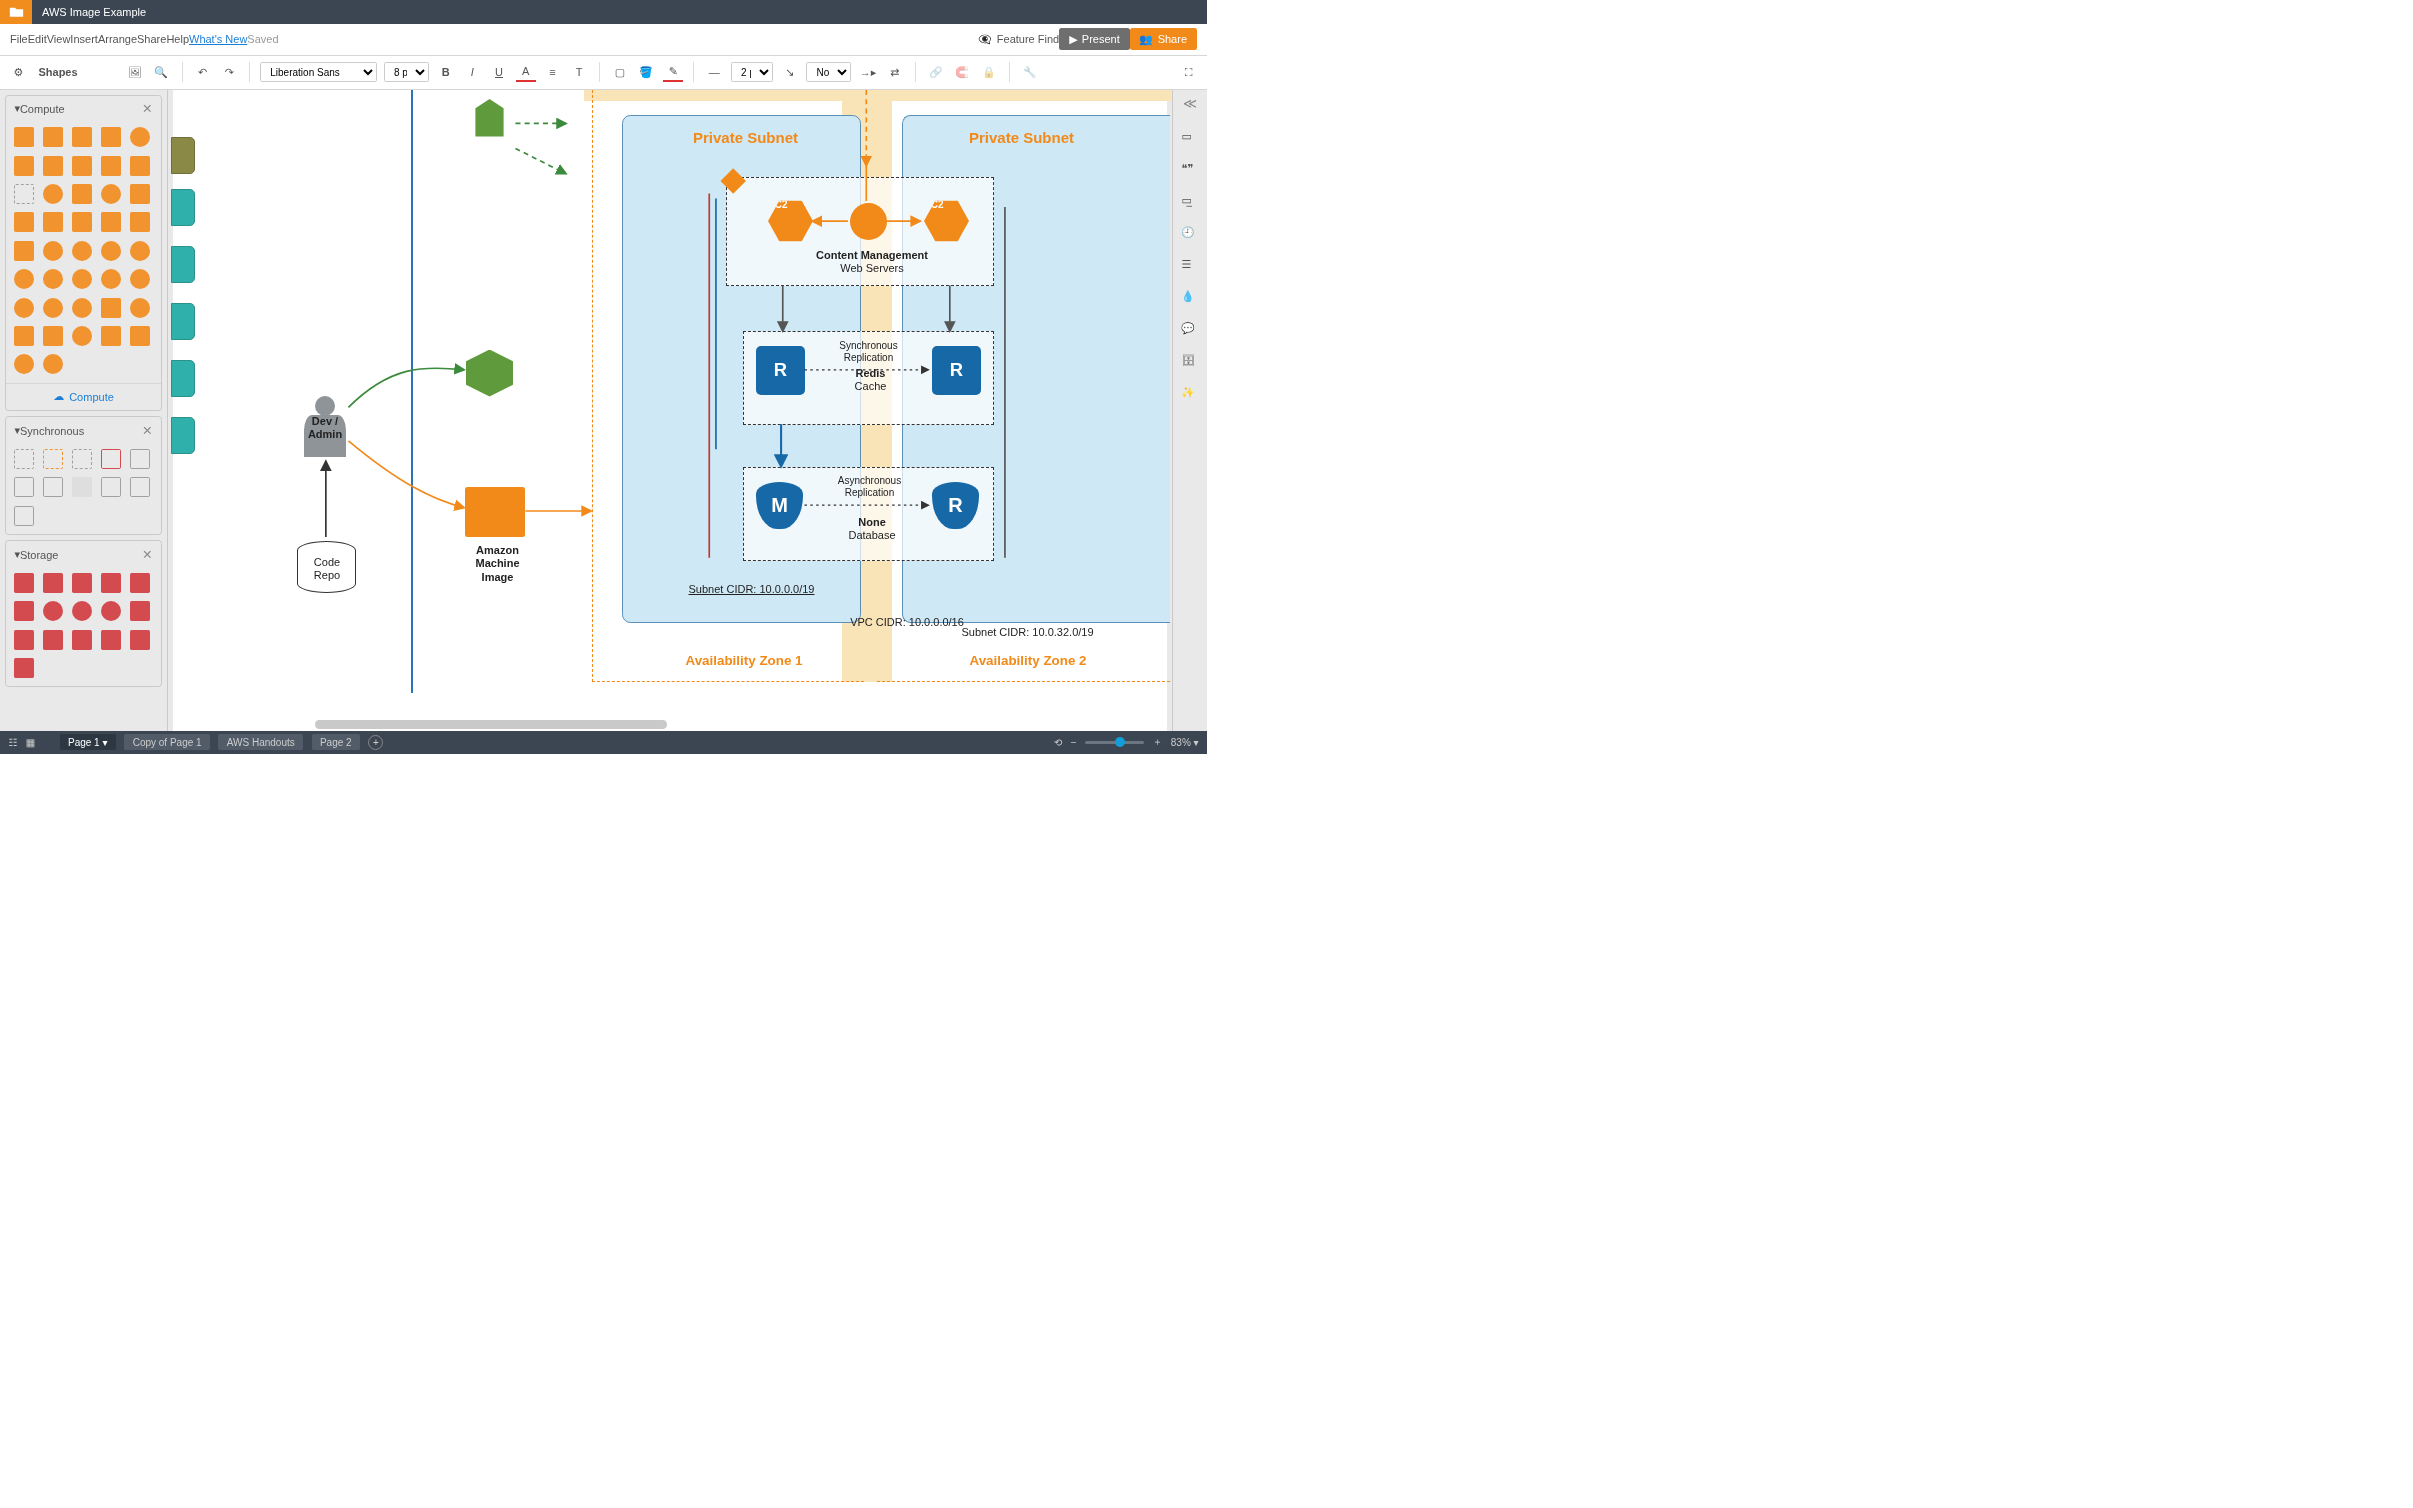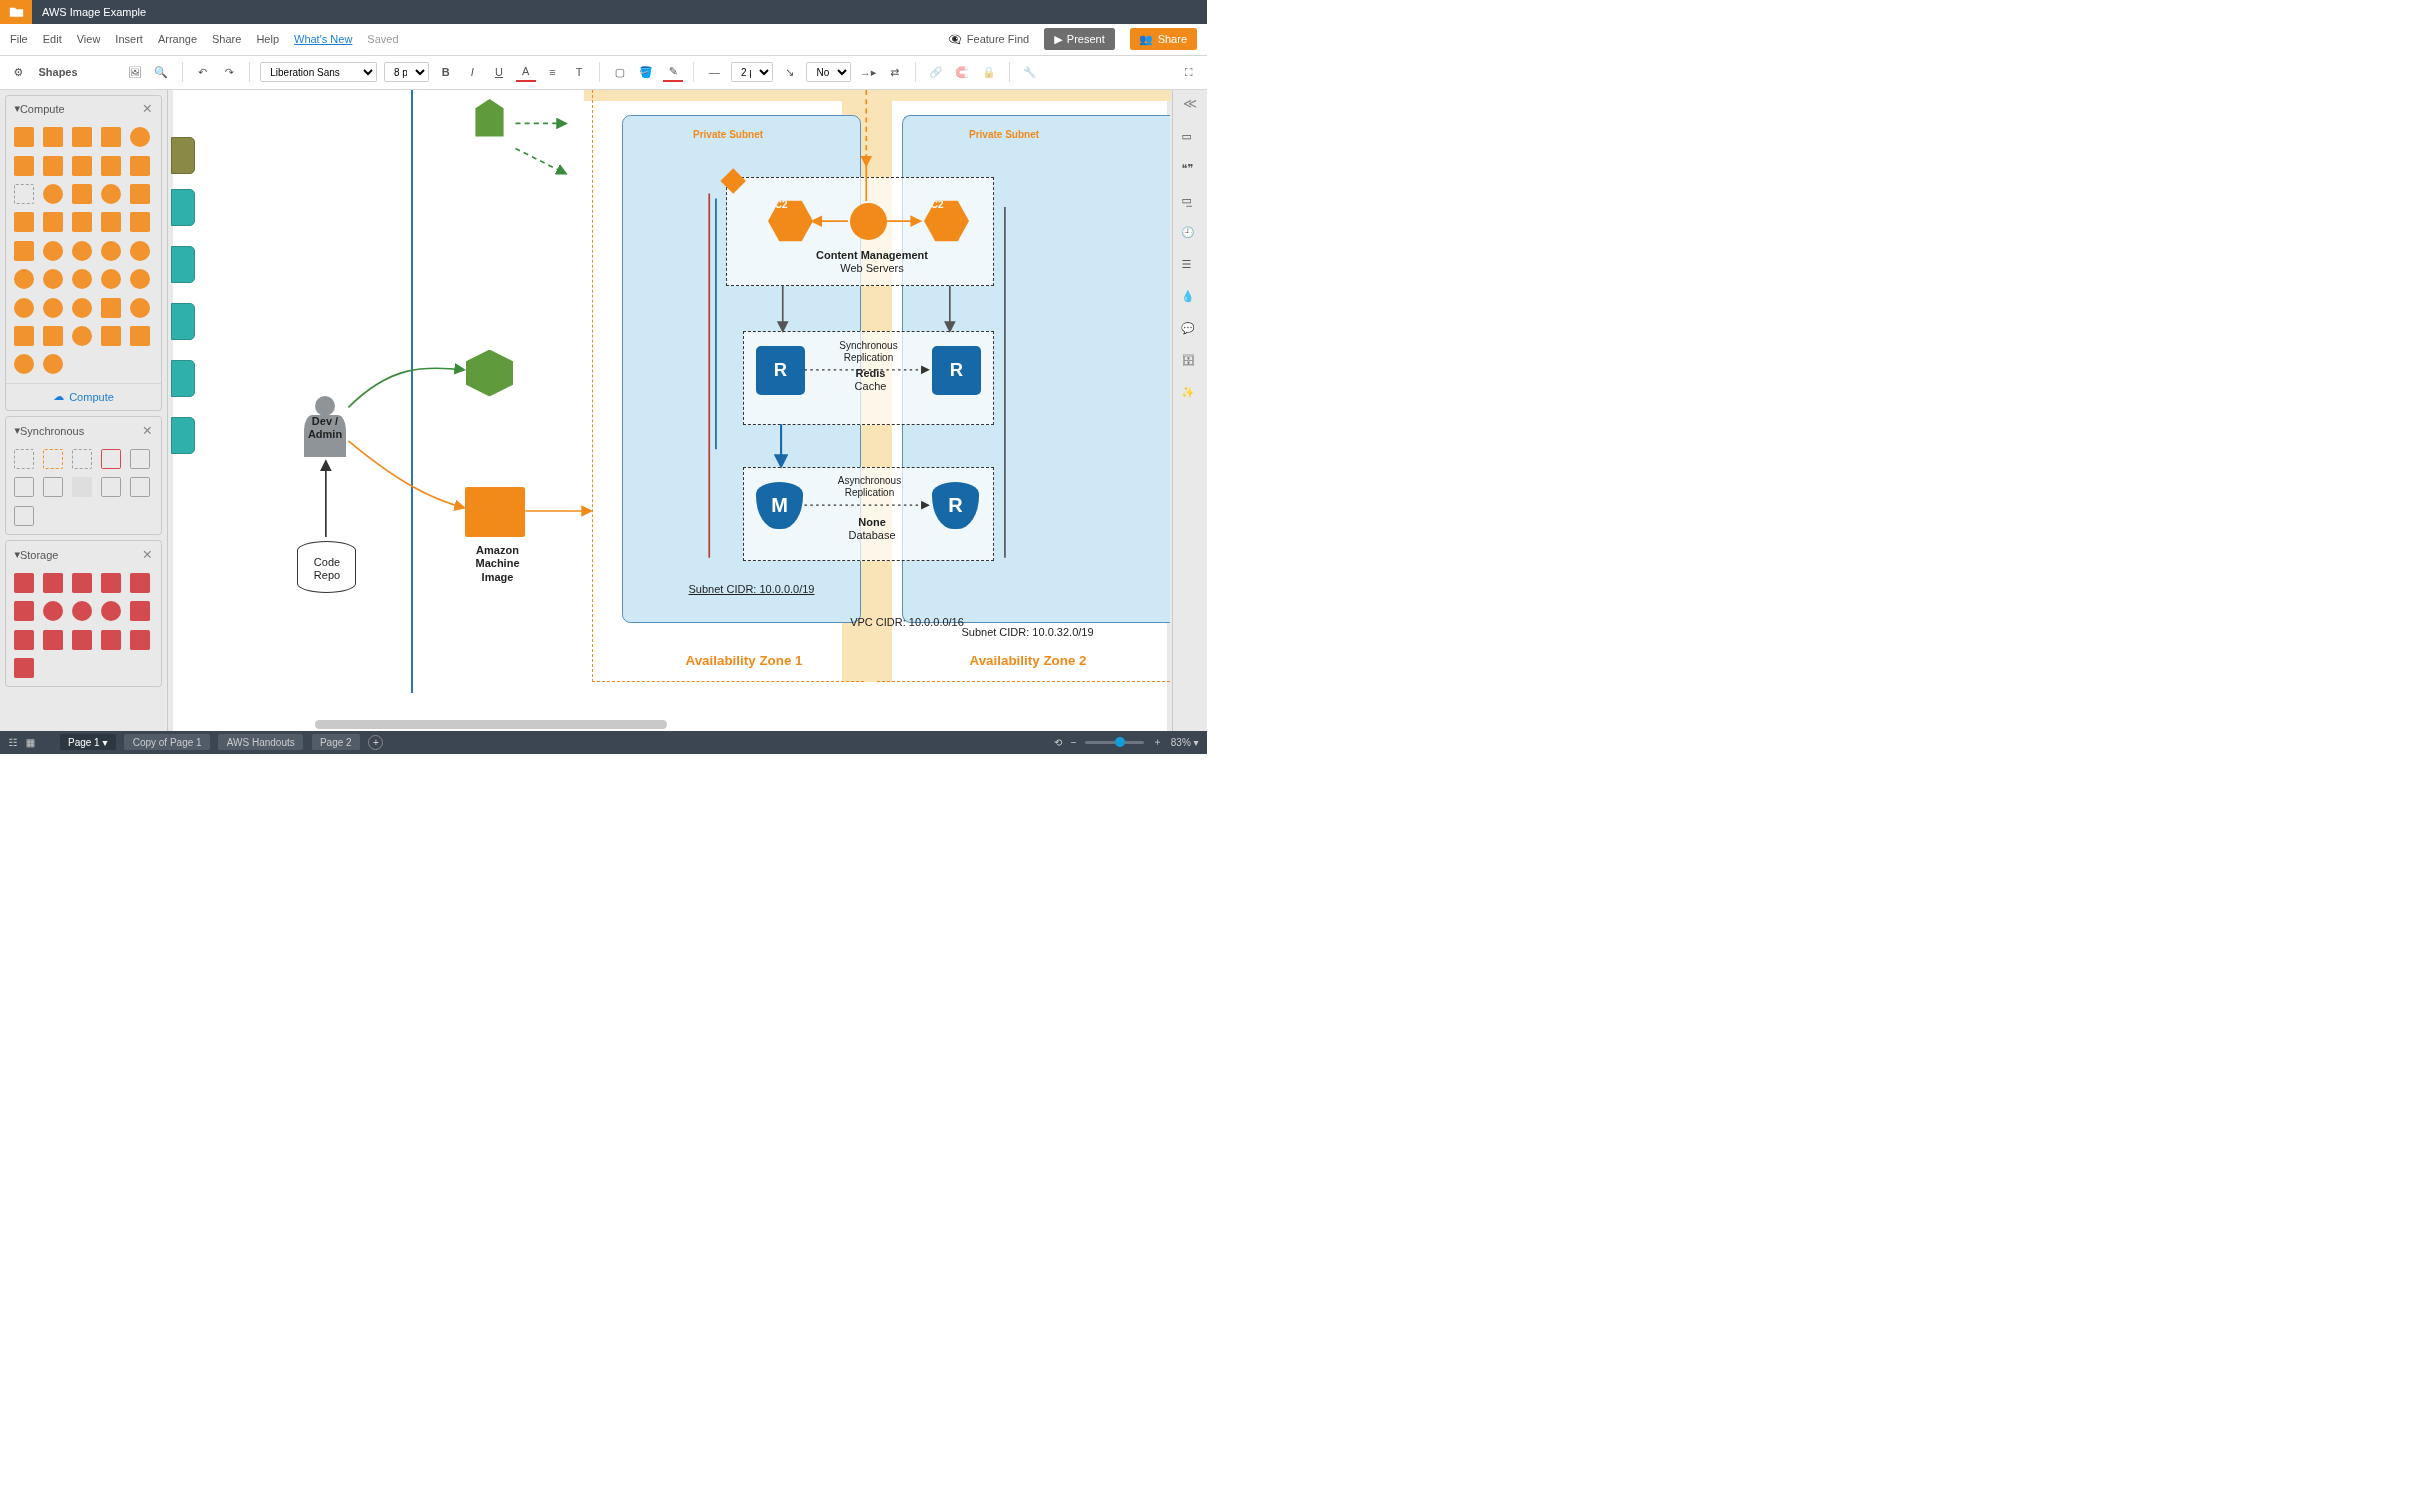--- a/index.html
+++ b/index.html
@@ -4,21 +4,21 @@
 <style>
 * { box-sizing: border-box; margin: 0; padding: 0; }
 body { font-family: "Helvetica Neue", Arial, sans-serif; font-size: 11px; color: #333; background: #fff; overflow: hidden; width: 1207px; height: 754px; }
 
 
 .topbar { height: 23.5px; background: #3b4652; color: #fff; display: flex; align-items: center; padding: 0 0; }
 .topbar .logo { width: 32px; height: 23.5px; background: #f08d1d; display: flex; align-items: center; justify-content: center; }
 .topbar .title { margin-left: 10px; font-size: 11px; }
 
 
-.menubar { height: 32px; background: #fff; border-bottom: 0.8px solid #d6d6d6; display: flex; align-items: center; padding: 0 10px; gap: 15px; }
+.menubar { height: 32px; background: #fff; border-bottom: 0.8px solid #d6d6d6; display: flex; align-items: center; padding: 0 10px; }
 .menubar .menu-item { cursor: pointer; color: #555; }
 .menubar .menu-item.link { color: #1b7fd6; text-decoration: underline; }
 .menubar .spacer { flex: 1; }
 .menubar .feature-find { display: flex; align-items: center; gap: 5px; color: #555; }
 .menubar .btn { padding: 4.2px 10px; border-radius: 2.5px; color: #fff; font-size: 11px; display: flex; align-items: center; gap: 4.2px; }
 .menubar .btn.present { background: #6e6e6e; }
 .menubar .btn.share { background: #f28a1a; }
 
 
 .toolbar { height: 34px; background: #fff; border-bottom: 0.8px solid #d6d6d6; display: flex; align-items: center; padding: 0 8.4px; gap: 6.7px; }
@@ -59,21 +59,21 @@
 .bottombar .page-tab.active { background: #2d3741; color: #fff; margin-left: 16px; }
 .bottombar .add-page { width: 15px; height: 15px; border: 0.8px solid #888; border-radius: 50%; display: flex; align-items: center; justify-content: center; font-size: 10px; }
 .bottombar .spacer { flex: 1; }
 .bottombar .zoom-slider { width: 59px; height: 3.4px; background: #6b7680; border-radius: 1.7px; position: relative; }
 .bottombar .zoom-slider::after { content: ""; position: absolute; left: 50%; top: -3.4px; width: 10px; height: 10px; background: #129ed9; border-radius: 50%; }
 
 
 .diagram { position: absolute; inset: 0; }
 .az-box { position: absolute; border: 1.7px dashed #f28a1a; }
 .subnet-box { position: absolute; background: #cfe8f6; border: 1.3px solid #5a90b8; border-radius: 8.4px; }
-.subnet-label { position: absolute; color: #f28a1a; font-weight: 700; font-size: 10px; }
+.subnet-label { position: absolute; color: #f28a1a; font-weight: 700; font-size: 15px; }
 .vpc-box { position: absolute; background: #f9e4b7; border: none; }
 .dashed-box { position: absolute; border: 1.7px dashed #333; background: rgba(255,255,255,0.7); }
 .node-label { position: absolute; text-align: center; color: #222; font-size: 11px; line-height: 1.25; }
 .node-label b { font-weight: 700; }
 .icon-box { position: absolute; display: flex; align-items: center; justify-content: center; }
 .ec2 { width: 45px; height: 45px; background: #f28a1a; clip-path: polygon(25% 5%, 75% 5%, 100% 50%, 75% 95%, 25% 95%, 0 50%); color: #fff; font-weight: 700; font-size: 10px; }
 .redis-sq { width: 49px; height: 49px; background: #1668a6; border-radius: 5px; color: #fff; font-weight: 700; font-size: 18.4px; display: flex; align-items: center; justify-content: center; }
 .db-cyl { width: 47px; height: 47px; background: #1668a6; border-radius: 50% 50% 45% 45% / 25% 25% 70% 70%; color: #fff; font-weight: 700; font-size: 20px; display: flex; align-items: center; justify-content: center; }
 .lb-circle { width: 37px; height: 37px; background: #f28a1a; border-radius: 50%; }
 .ami-box { width: 60px; height: 50px; background: #f28a1a; border-radius: 2.5px; }

